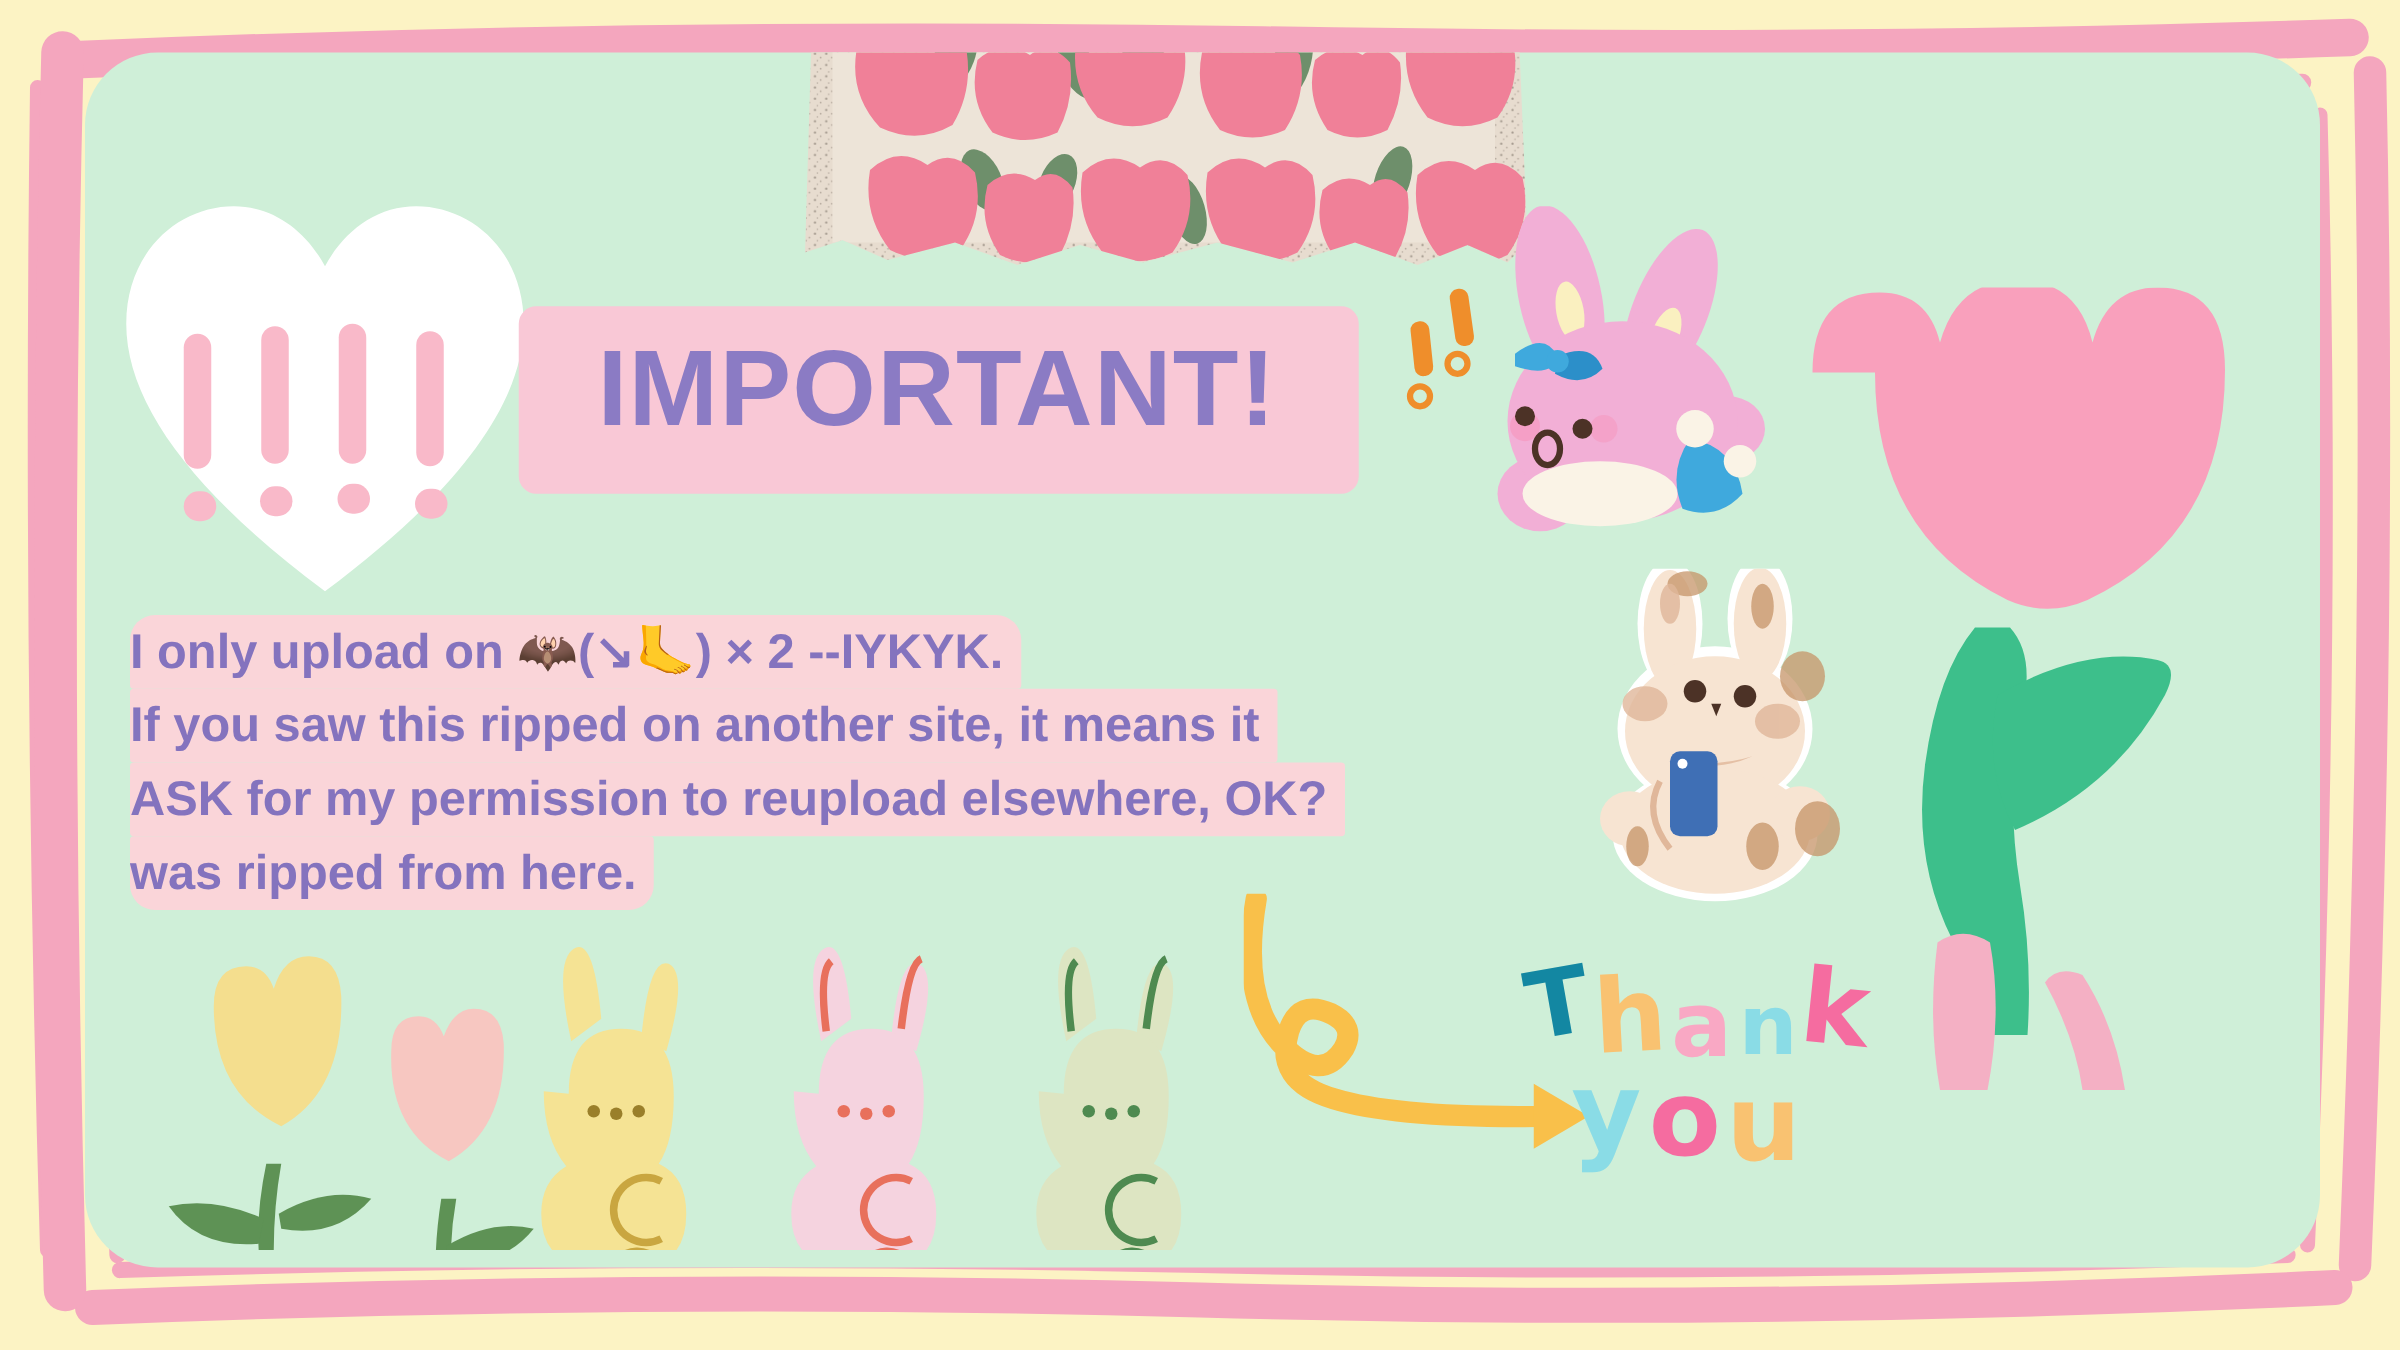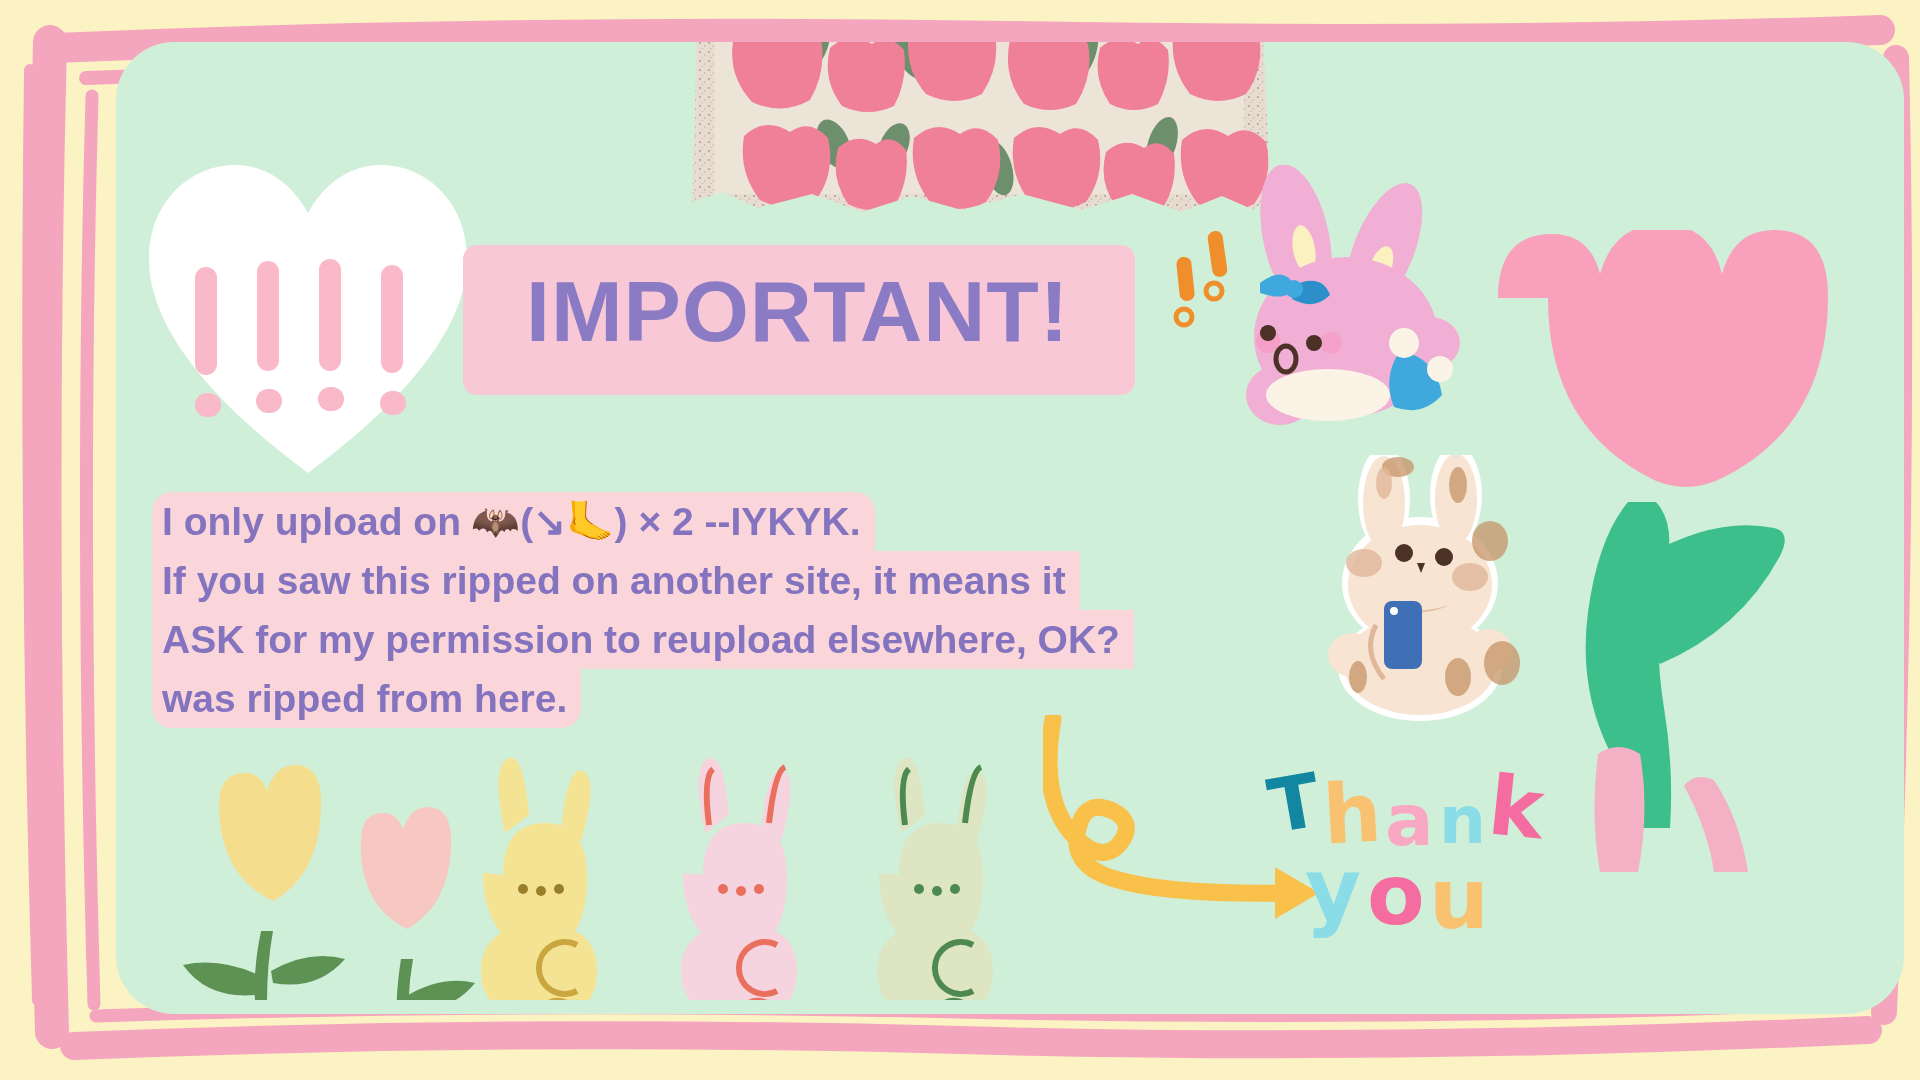--- a/index.html
+++ b/index.html
@@ -15,21 +15,20 @@
   .frame-svg { position:absolute; left:0; top:0; width:1920px; height:1080px; }
 
   
   .card {
     position:absolute;
     left:68px; top:42px;
     width:1788px; height:972px;
     background:#CFEFD8;
     border-radius:58px;
     overflow:hidden;
-    margin-left:48px;
   }
 
   
   .washi { position:absolute; left:614px; top:-4px; width:626px; height:218px; }
 
   
   .heart-wrap { position:absolute; left:95px; top:155px; width:330px; height:325px; }
 
   
   .imp-banner {
@@ -52,21 +51,21 @@
     display:flex; flex-direction:column; align-items:flex-start;
     gap:0px;
   }
   .body-line {
     display:inline-block;
     background:#FAD5D9;
     color:#8473BE;
     font-size:39px;
     font-weight:700;
     line-height:59px;
-    padding:0 14px 0 10px;
+    padding:0 14px 0 0;
     white-space:pre;
     border-radius:3px;
   }
   .body-line:first-child { border-top-left-radius:20px; border-top-right-radius:20px; }
   .body-line:last-child  { border-bottom-left-radius:20px; border-bottom-right-radius:20px; }
 
   
   .gummy-row { position:absolute; left:95px; top:745px; width:880px; height:255px; }
 
   

